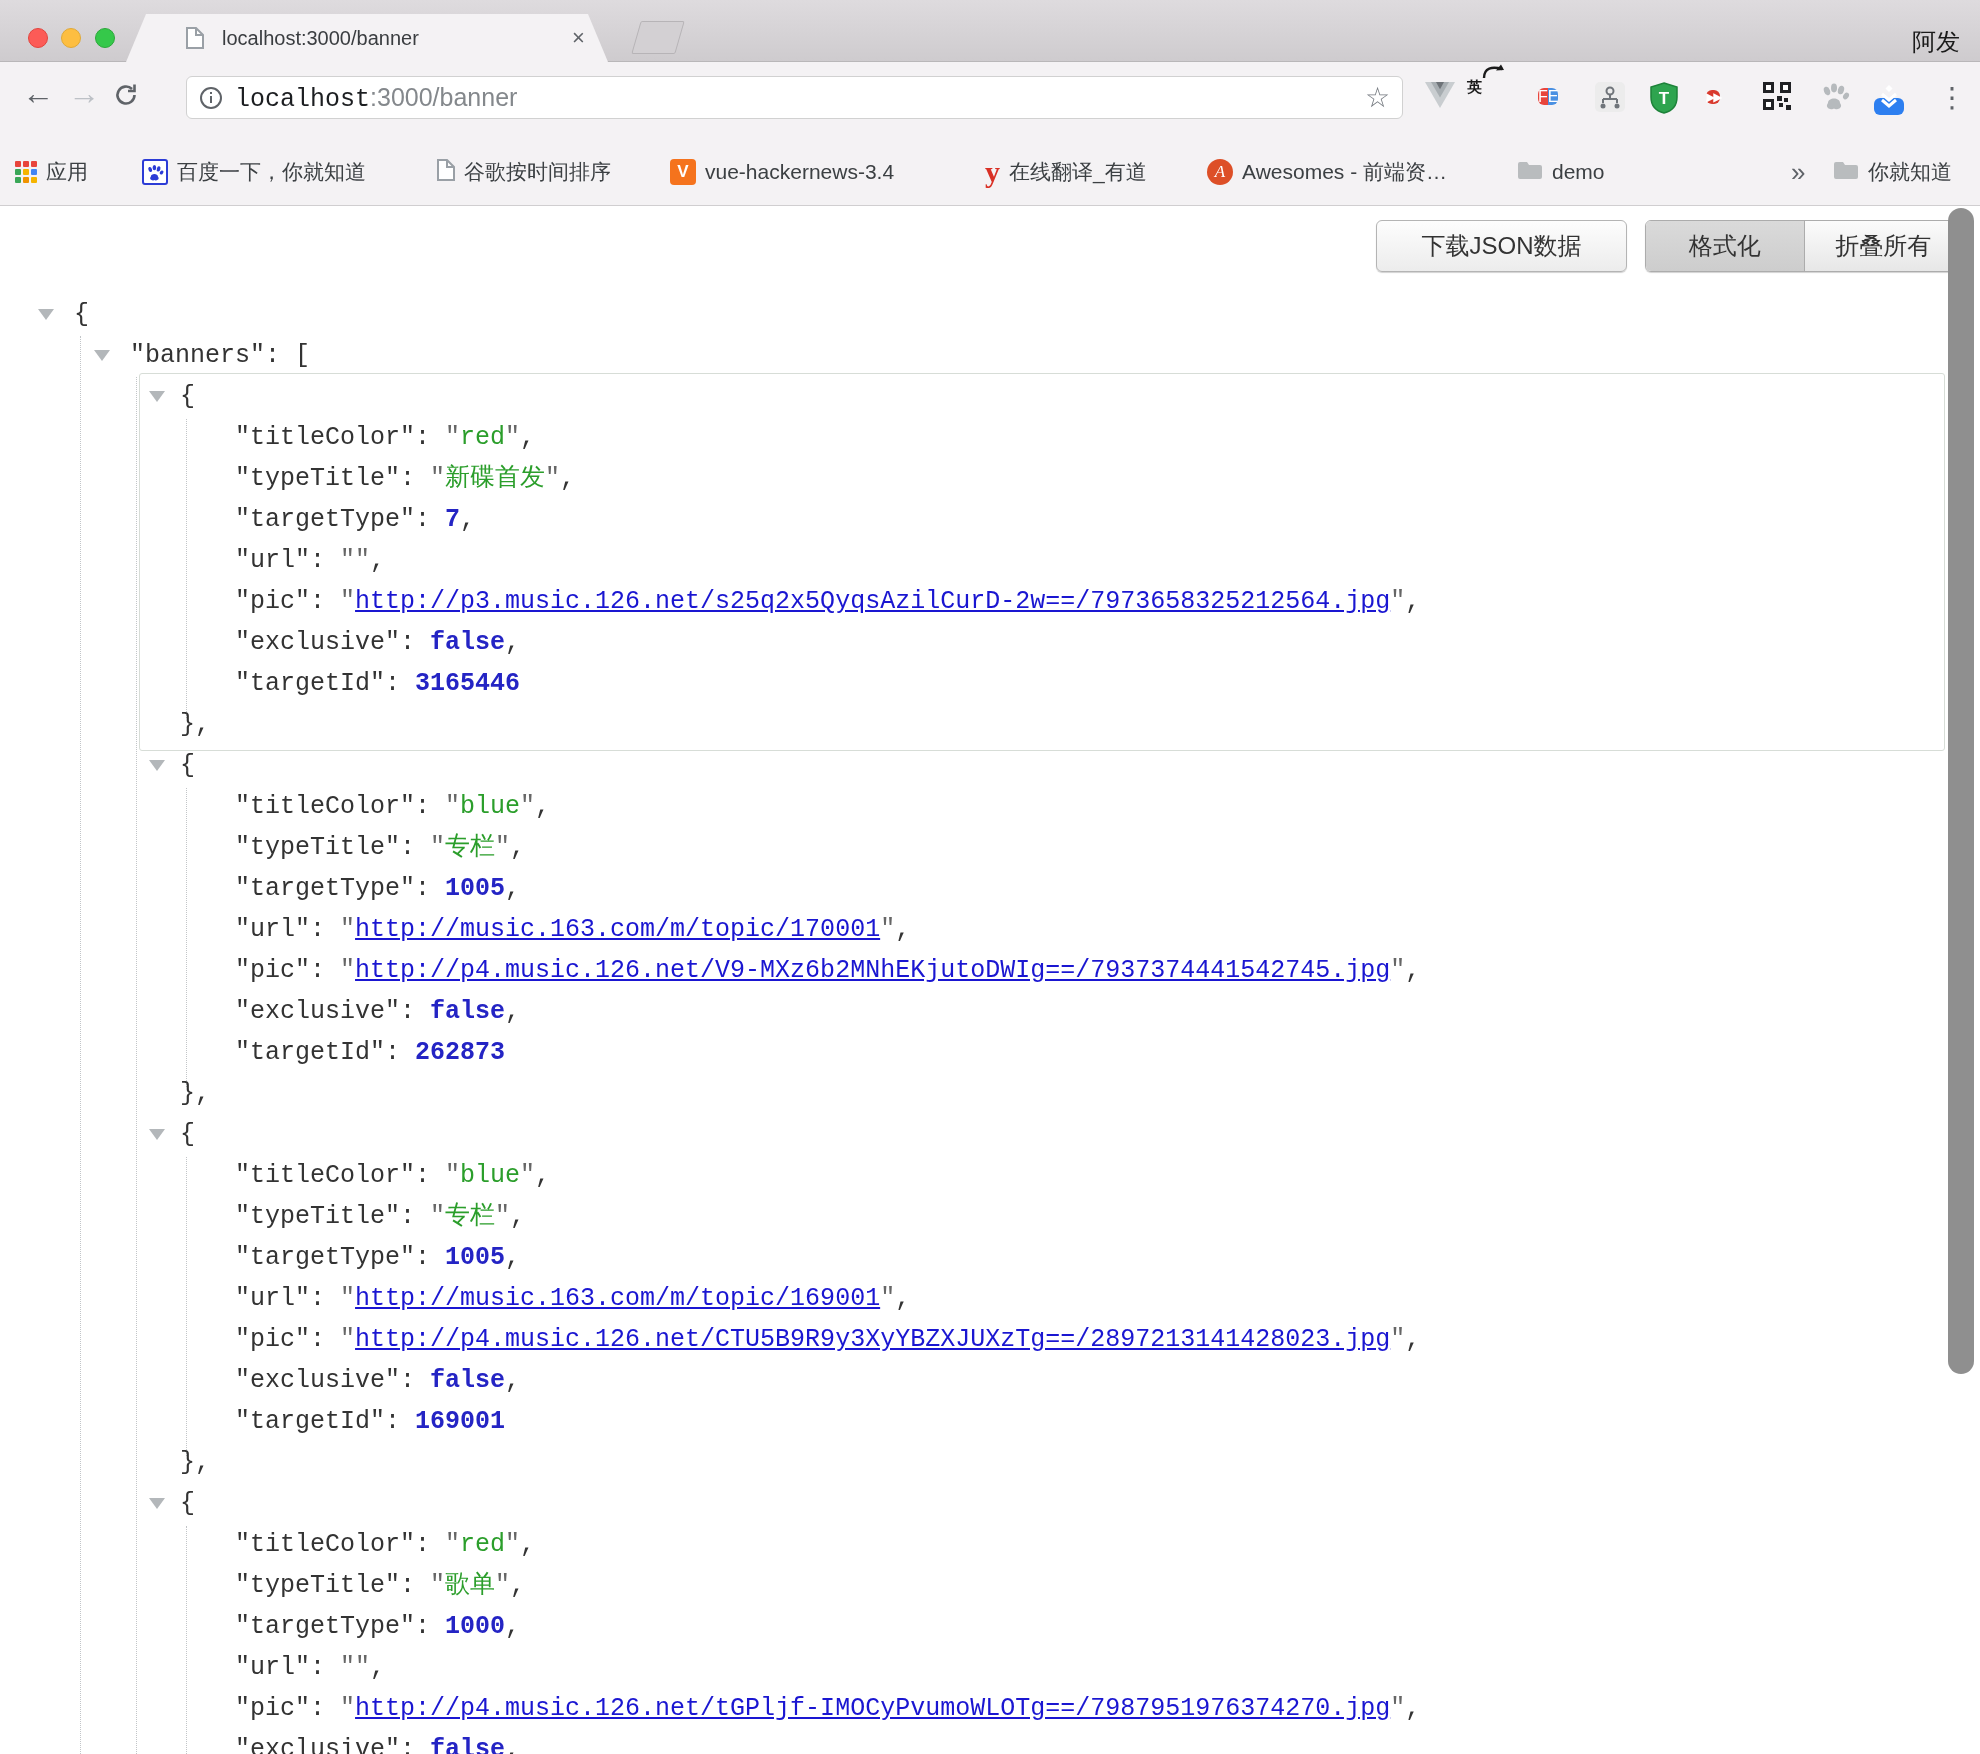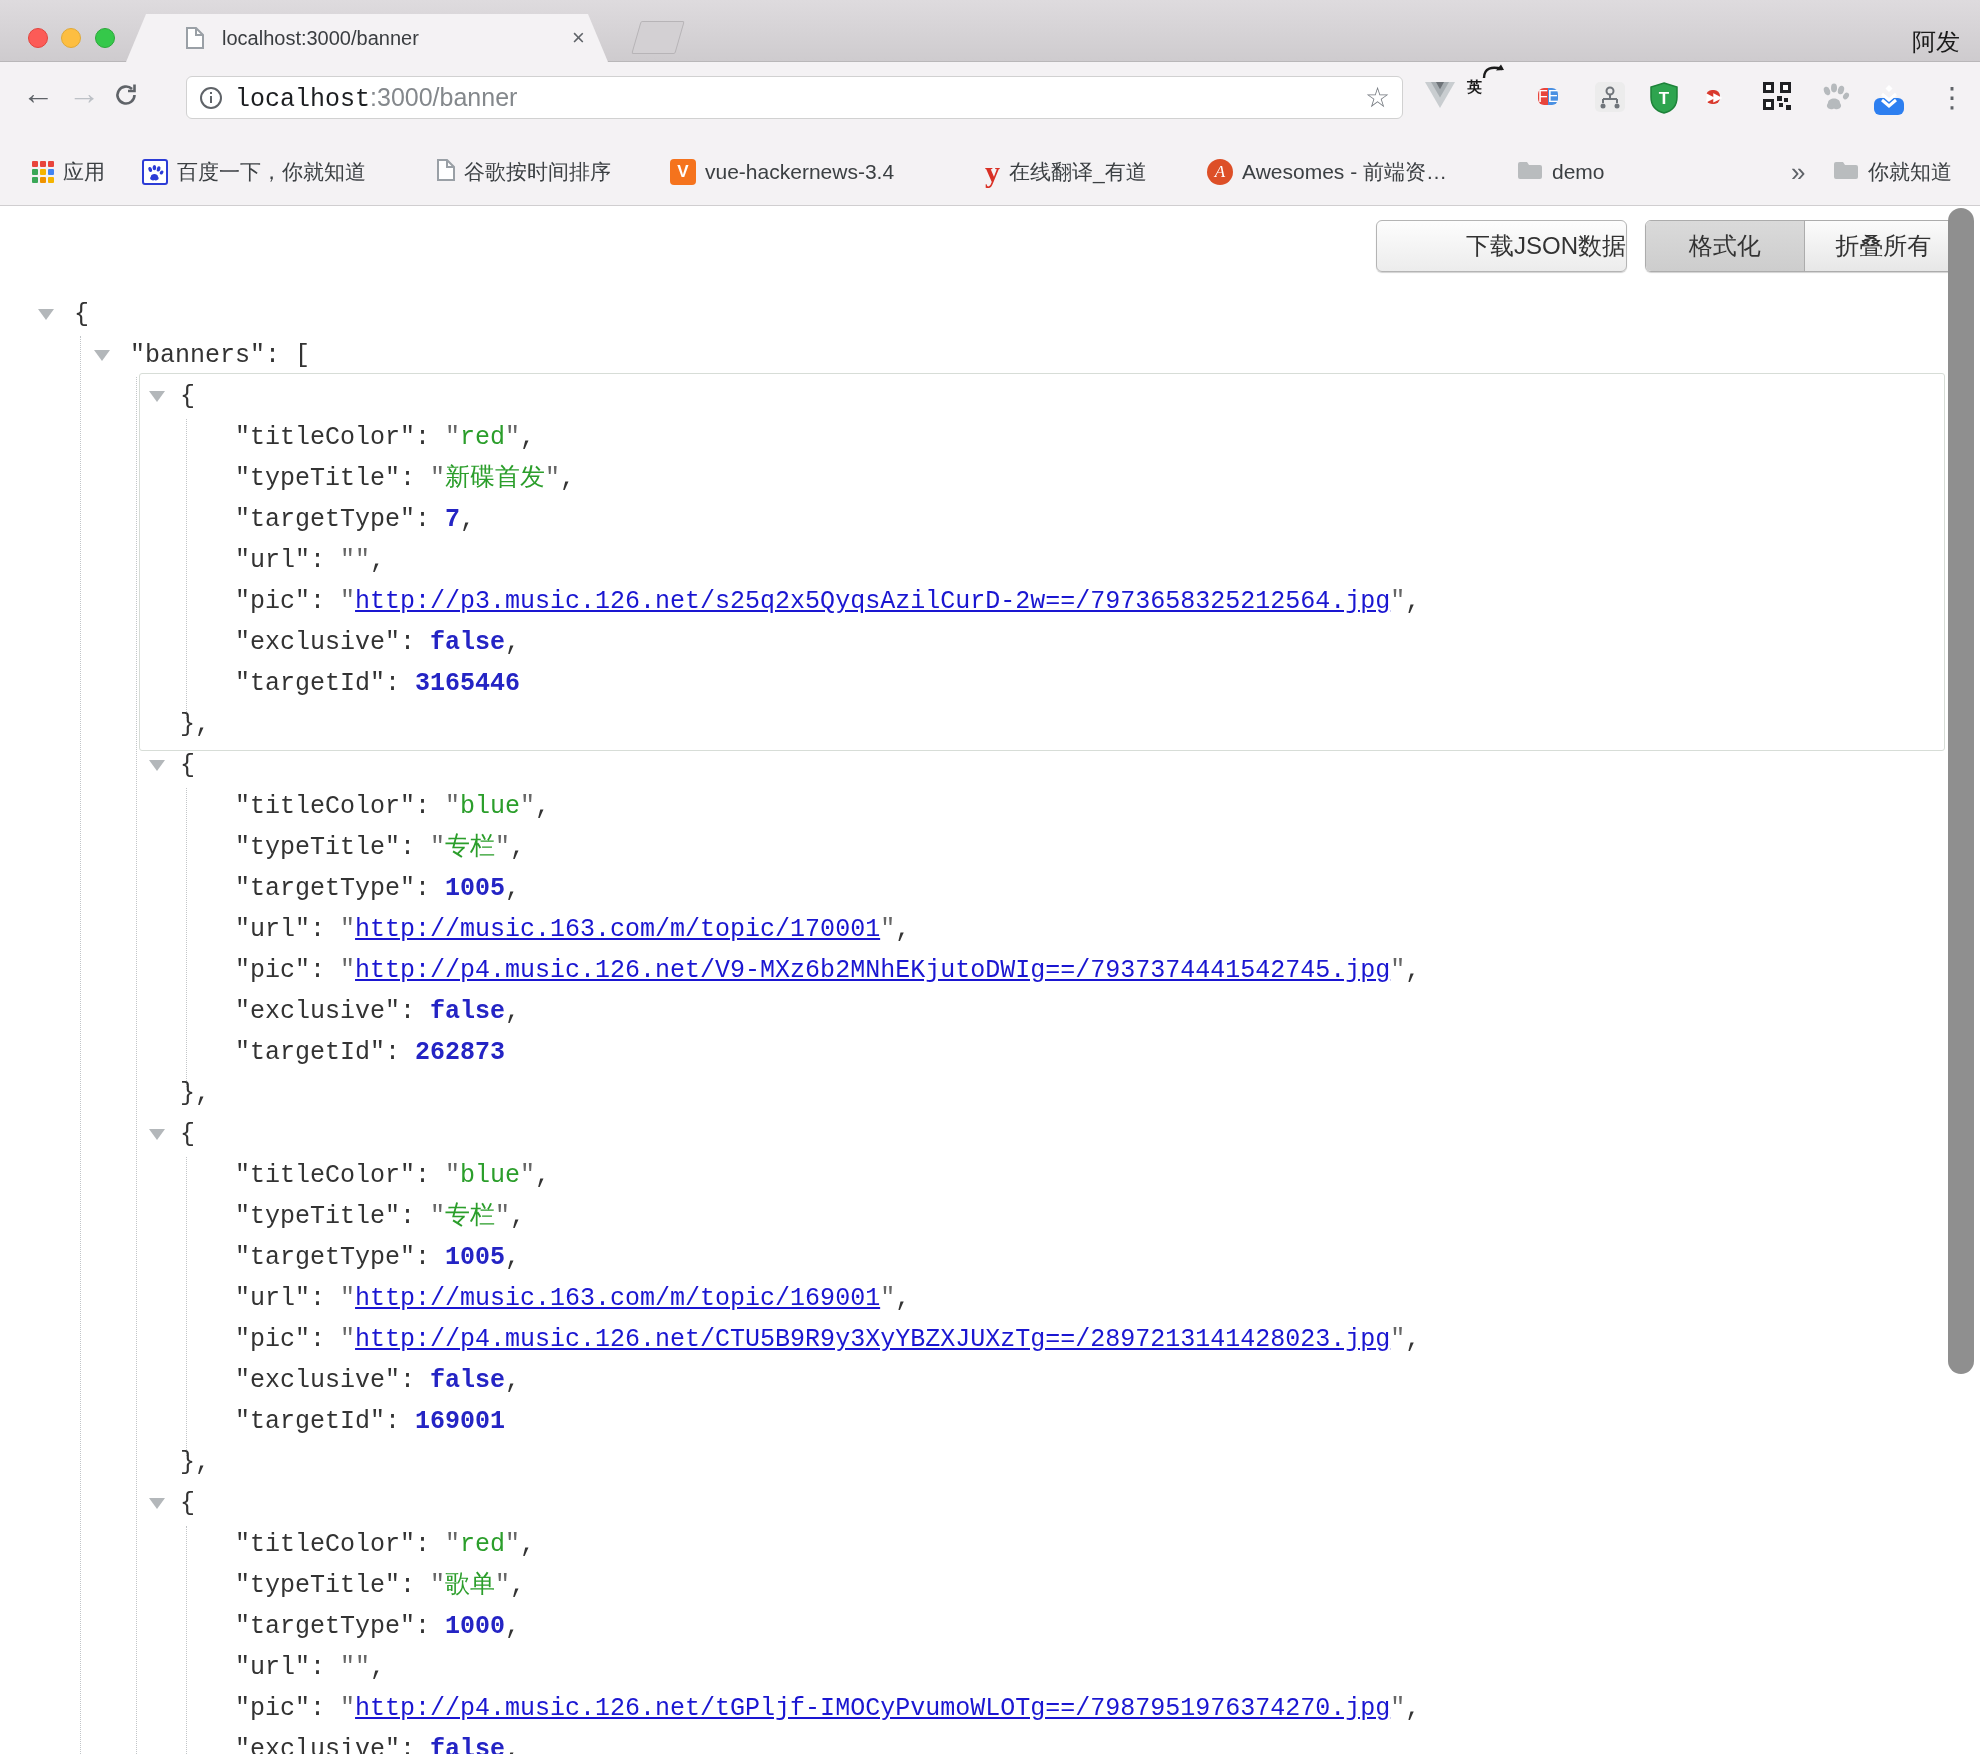--- a/index.html
+++ b/index.html
@@ -57,21 +57,21 @@
     background:#fff;display:flex;align-items:center;justify-content:center;}
   .sq-icon{width:26px;height:26px;border-radius:4px;color:#fff;font-weight:bold;text-align:center;
     font-size:17px;line-height:26px;}
   .vue-sq{background:#f5731d;}
   .ydao{color:#d93025;font-weight:bold;font-size:30px;line-height:26px;font-family:"Liberation Serif",serif;}
   .awe-circle{width:26px;height:26px;border-radius:50%;background:#dd4f27;color:#fff;text-align:center;
     font-size:17px;line-height:25px;font-style:italic;font-family:"Liberation Serif",serif;}
   .bm-chevron{font-size:26px;color:#5f6368;}
 
   
-  .btn{position:absolute;box-sizing:border-box;font-size:24px;color:#333;text-align:right;line-height:50px;}
+  .btn{position:absolute;box-sizing:border-box;font-size:24px;color:#333;text-align:center;line-height:50px;}
   .btn-download{left:1376px;top:220px;width:251px;height:52px;border:1px solid #b4b4b4;border-radius:6px;
     background:linear-gradient(#fdfdfd,#ececec);box-shadow:0 1px 1px rgba(0,0,0,.18);}
   .seg{position:absolute;left:1645px;top:220px;width:318px;height:52px;border:1px solid #acacac;
     border-radius:6px;box-sizing:border-box;display:flex;overflow:hidden;box-shadow:0 1px 1px rgba(0,0,0,.18);}
   .seg > div{flex:1;font-size:24px;color:#333;text-align:center;line-height:50px;}
   .seg-format{background:linear-gradient(#dadada,#cdcdcd);border-right:1px solid #acacac;}
   .seg-collapse{background:linear-gradient(#fbfbfb,#e7e7e7);}
 
   
   .scroll-thumb{position:absolute;left:1948px;top:208px;width:26px;height:1166px;background:#8f8f8f;border-radius:13px;}
@@ -204,21 +204,21 @@
       <svg width="30" height="30" viewBox="0 0 30 30">
           <polygon points="15,3 18.5,6.5 15,10 11.5,6.5" fill="#ffffff"></polygon>
           <polyline points="8,12 15,18 22,12" fill="none" stroke="#ffffff" stroke-width="3"></polyline>
           <polyline points="8,18 15,24 22,18" fill="none" stroke="#ffffff" stroke-width="3"></polyline>
         </svg>
     </span>
   </span>
   <span class="ext ext-menu" style="left:1938px">⋮</span>
 
   
-  <div class="bm" style="left:32px">
+  <div class="bm" style="left:15px">
     <span class="apps-grid">
       <i style="background:#e8453c"></i>
         <i style="background:#e8453c"></i>
         <i style="background:#e8453c"></i>
       <i style="background:#3aa757"></i>
         <i style="background:#f5b400"></i>
         <i style="background:#4285f4"></i>
       <i style="background:#3aa757"></i>
         <i style="background:#f09300"></i>
         <i style="background:#f5b400"></i>

